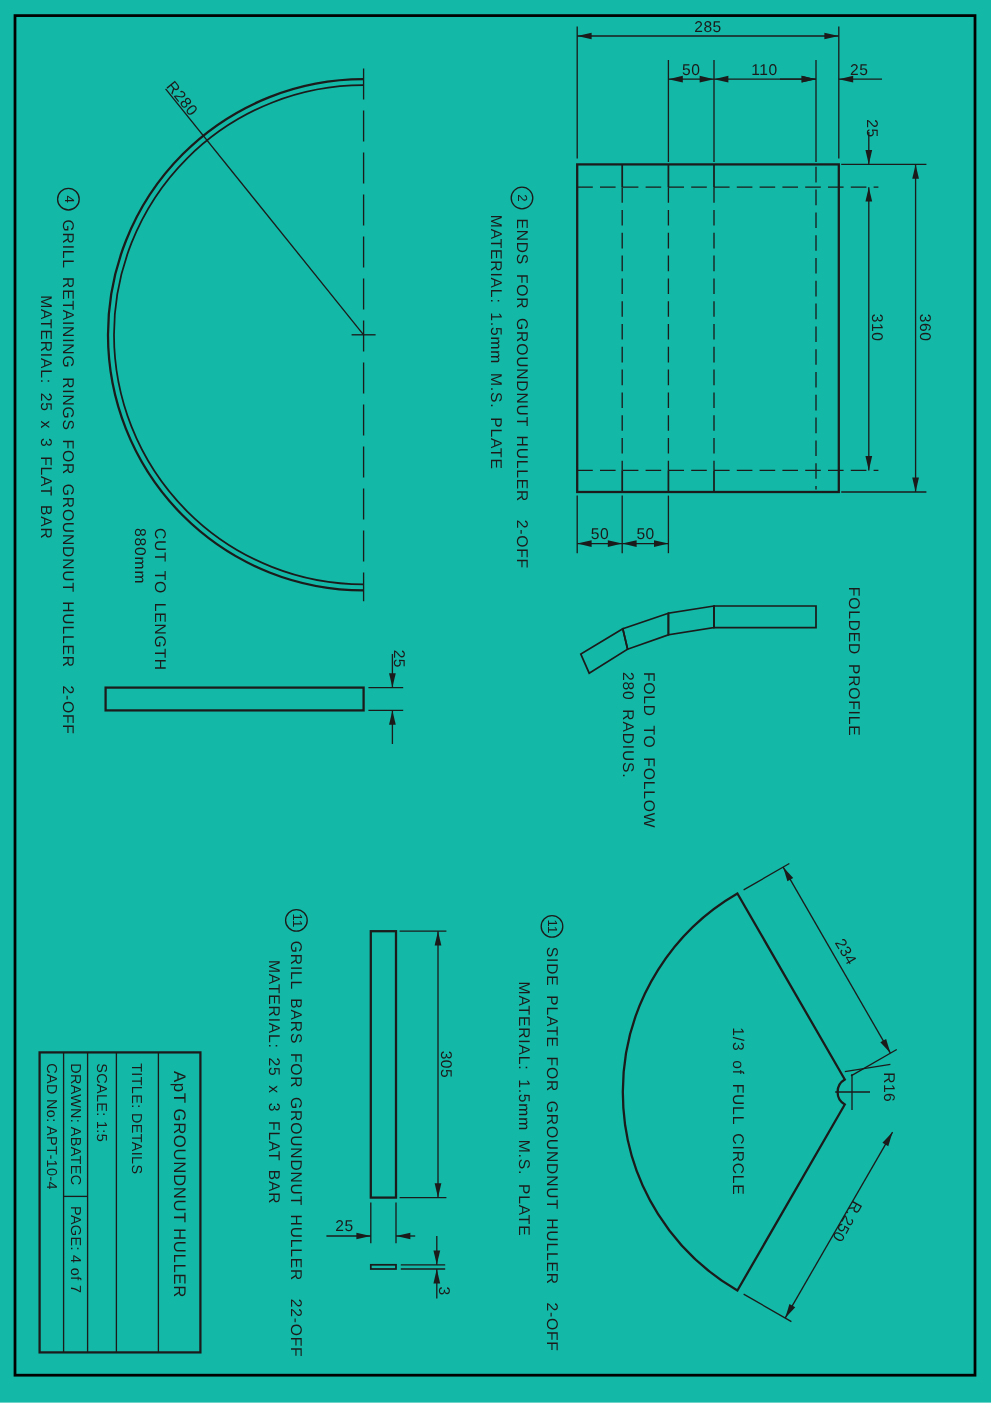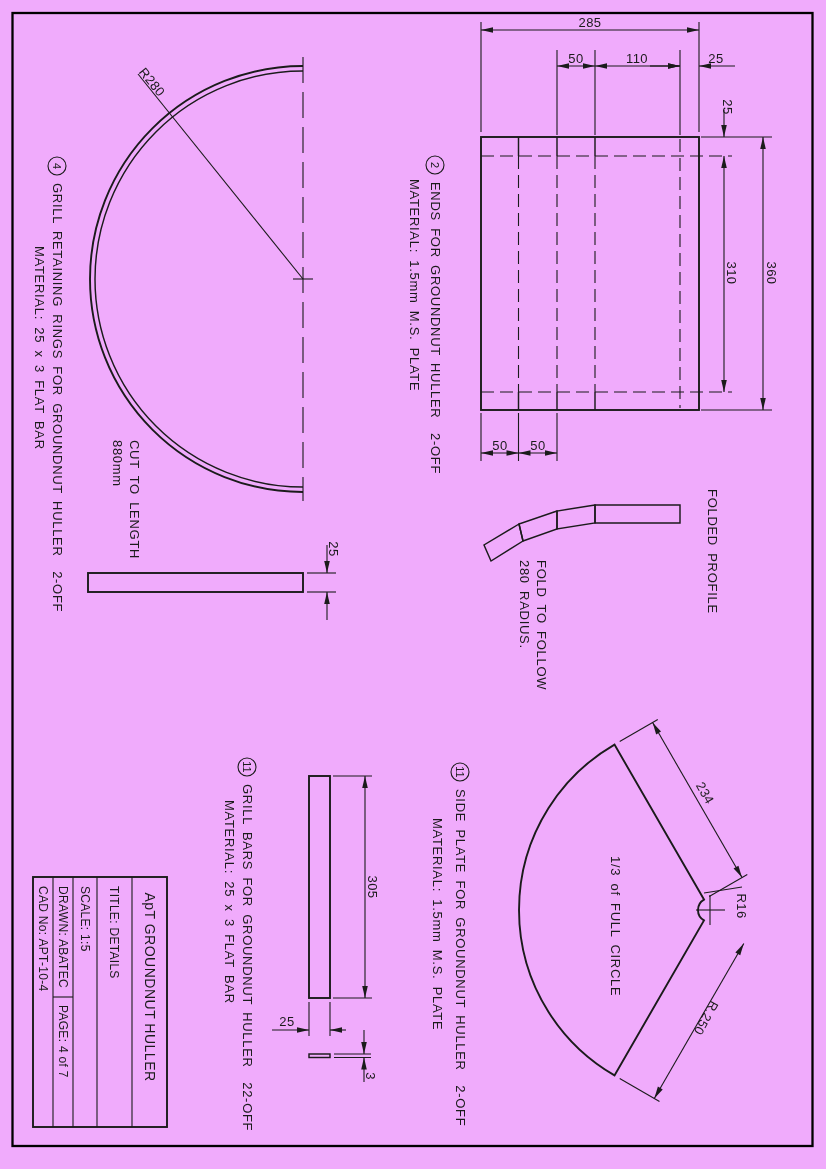--- a/index.html
+++ b/index.html
@@ -1,16 +1,16 @@
 <!DOCTYPE html>
 <html><head>
 <meta charset="utf-8">
 <style>
   html,body{margin:0;padding:0;background:#ffffff;}
-  .page{position:relative;width:826px;height:1169px;background:#f0abfc;overflow:hidden;}
+  .page{position:relative;width:826px;height:1169px;background:#14b8a6;overflow:hidden;}
   svg{display:block;}
   text{font-family:"Liberation Sans",sans-serif;fill:#1b1b1b;dominant-baseline:central;white-space:pre;}
   .dim{font-size:13px;letter-spacing:0.4px;}
   .lbl{font-size:13px;letter-spacing:0.7px;word-spacing:3px;}
   .tb{font-size:12px;letter-spacing:0.3px;}
   .tbBig{font-size:14px;letter-spacing:0.5px;}
   .num{font-size:11px;}
   .mid{text-anchor:middle;}
   .thin{stroke:#1b1b1b;stroke-width:1.1;fill:none;}
   .med{stroke:#1b1b1b;stroke-width:1.45;fill:none;}

